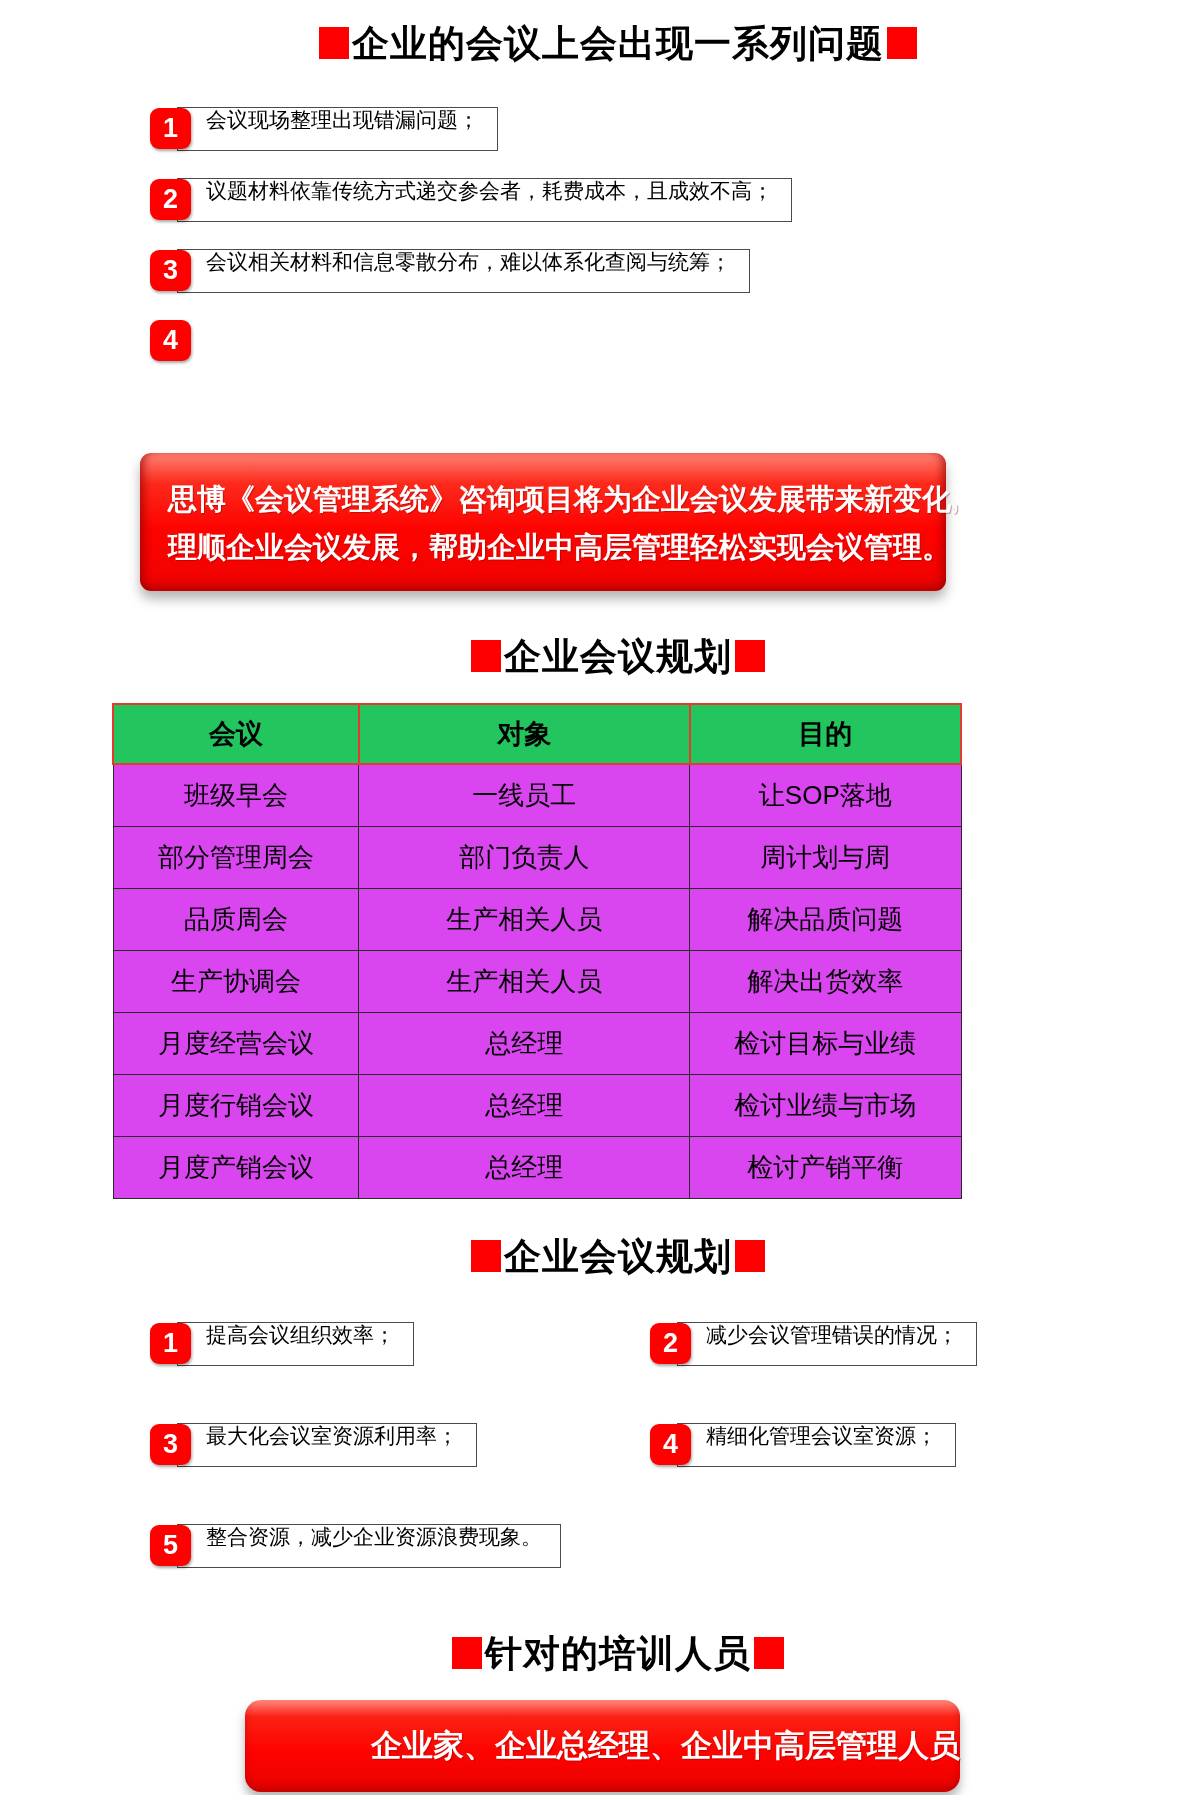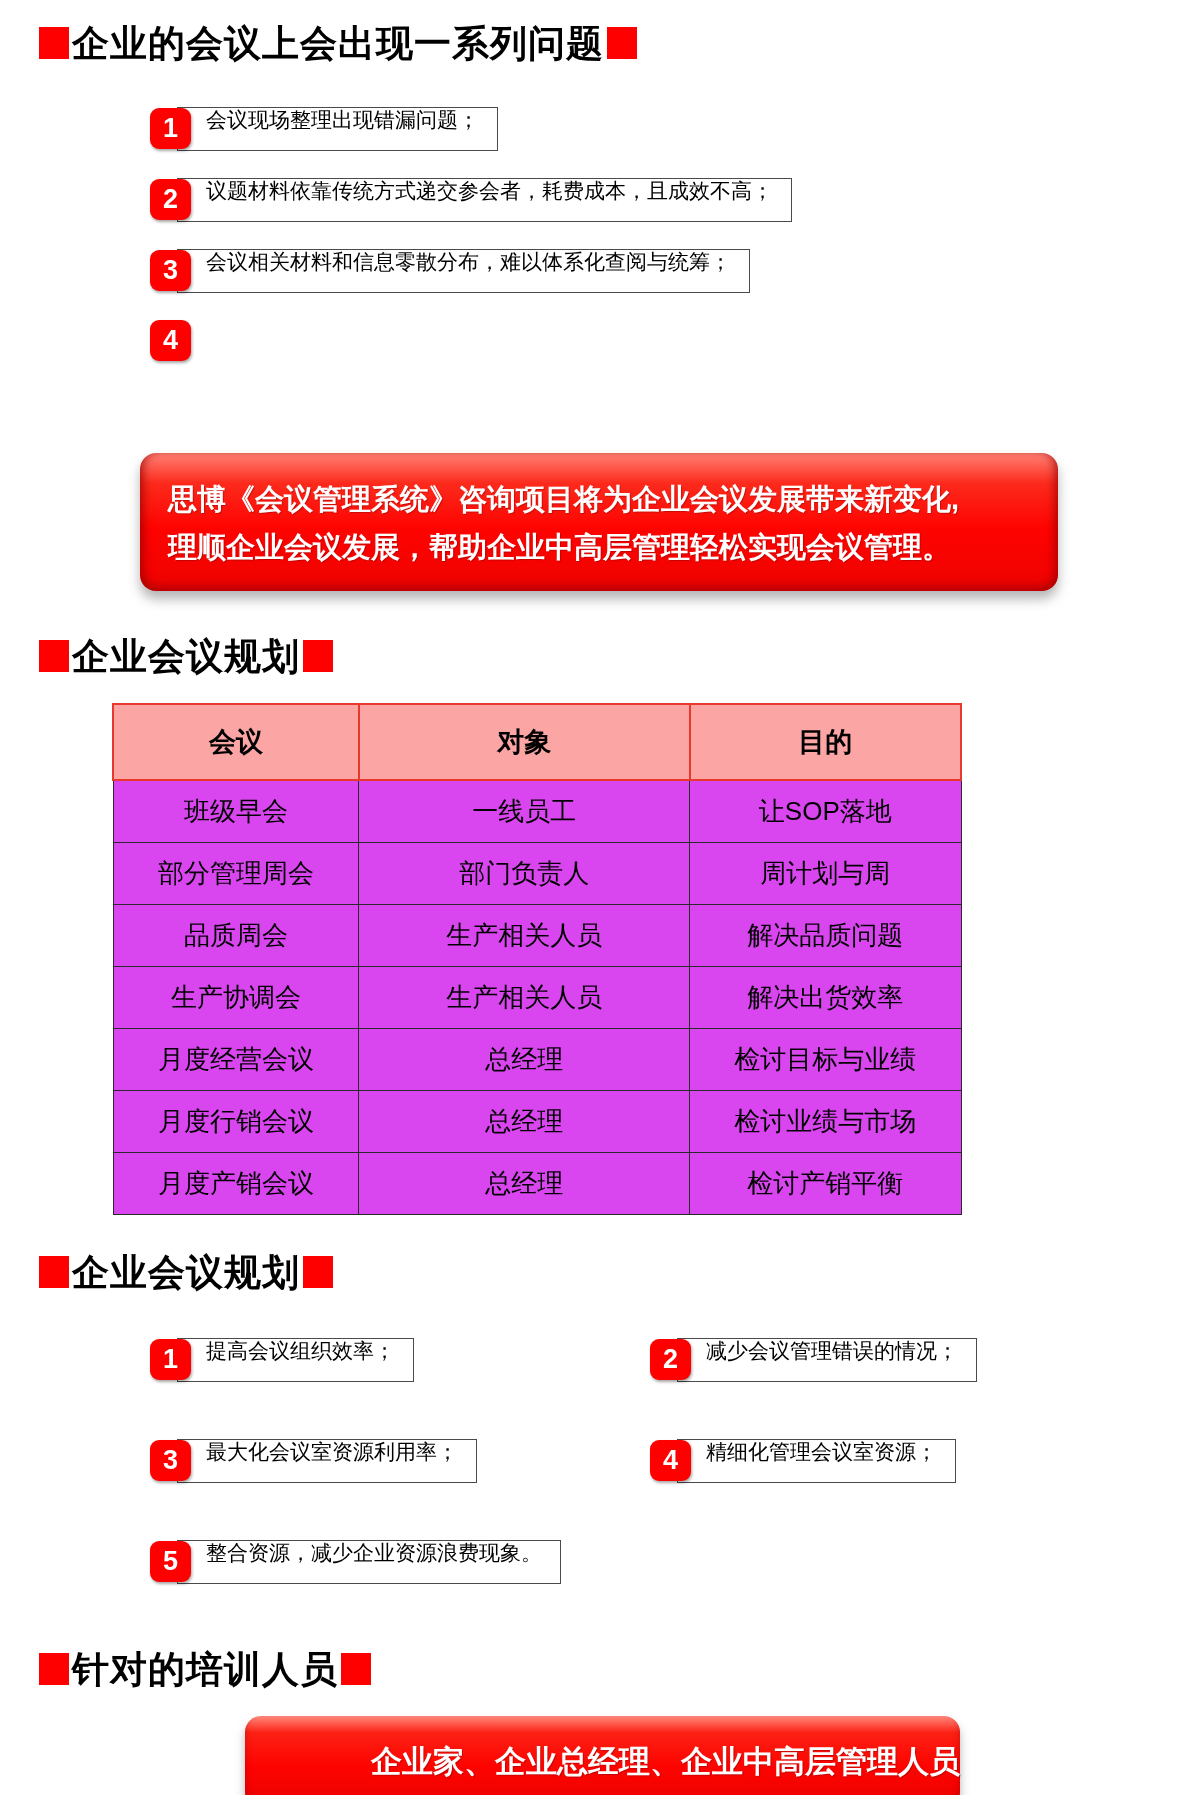--- a/index.html
+++ b/index.html
@@ -7,20 +7,21 @@
   body {
     width: 1200px;
     height: 1795px;
     font-family: "Liberation Sans", "DejaVu Sans", sans-serif;
     color: #000;
     overflow: hidden;
   }
 
   
   .sec-title {
+    text-align: center;
     font-size: 37px;
     font-weight: bold;
     letter-spacing: 1px;
     line-height: 1.1;
     white-space: nowrap;
     padding-left: 36px;
   }
   .sec-title .sq {
     display: inline-block;
     width: 30px; height: 32px;
@@ -65,22 +66,22 @@
     padding: 11px 18px 29px 28px;
     white-space: nowrap;
     height: 44px;
     display: flex;
     align-items: center;
   }
 
   
   .banner {
     margin: 92px 0 0 140px;
-    width: 918px;
-    border-radius: 16px;
+    width: 806px;
+    border-radius: 11px;
     background: #fb0c09;
     background-image: linear-gradient(180deg, #ff8275 0%, #fc2a1c 22%, #fe0300 55%, #ee0300 100%);
     box-shadow: 0 8px 12px rgba(90,90,90,0.45),
                 inset 0 -6px 8px rgba(140,0,0,0.45),
                 inset 8px 0 8px -4px rgba(150,0,0,0.5),
                 inset -8px 0 8px -4px rgba(150,0,0,0.5);
     padding: 22px 0 20px 28px;
   }
   .banner .bline {
     color: #fff;
@@ -93,25 +94,25 @@
 
   
   .tbl-wrap { margin-top: 26px; padding: 0 112px 0 112px; }
   table.meet {
     width: 850px;
     border-collapse: collapse;
     table-layout: fixed;
   }
   table.meet th {
     border: 2px solid #e8392e;
-    height: 76px;
+    height: 60px;
     font-size: 27px;
     font-weight: bold;
     text-align: center;
-    background: #fca5a5;
+    background: #22c55e;
   }
   table.meet td {
     border: 1px solid #2a2a2a;
     height: 62px;
     font-size: 26px;
     text-align: center;
     background: #d946ef;
   }
   .c1 { width: 29%; } .c2 { width: 39%; } .c3 { width: 32%; }
 

